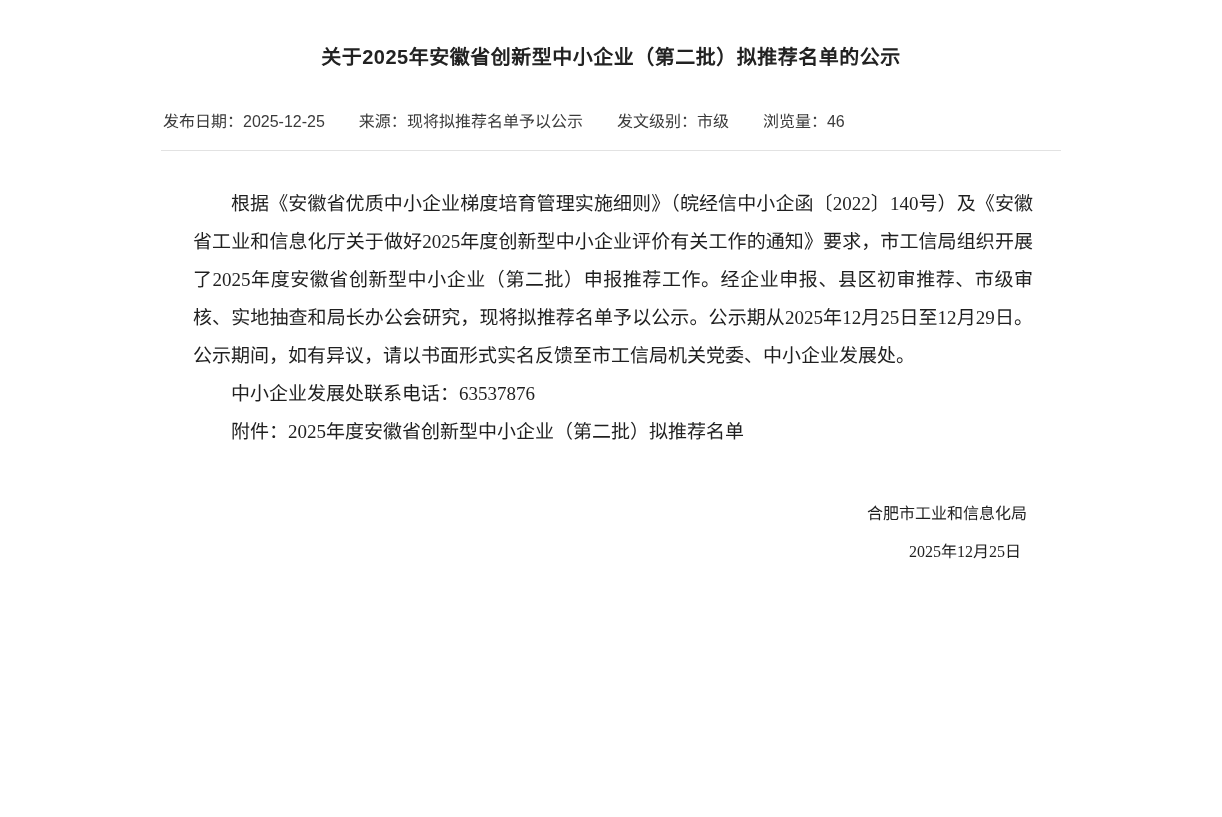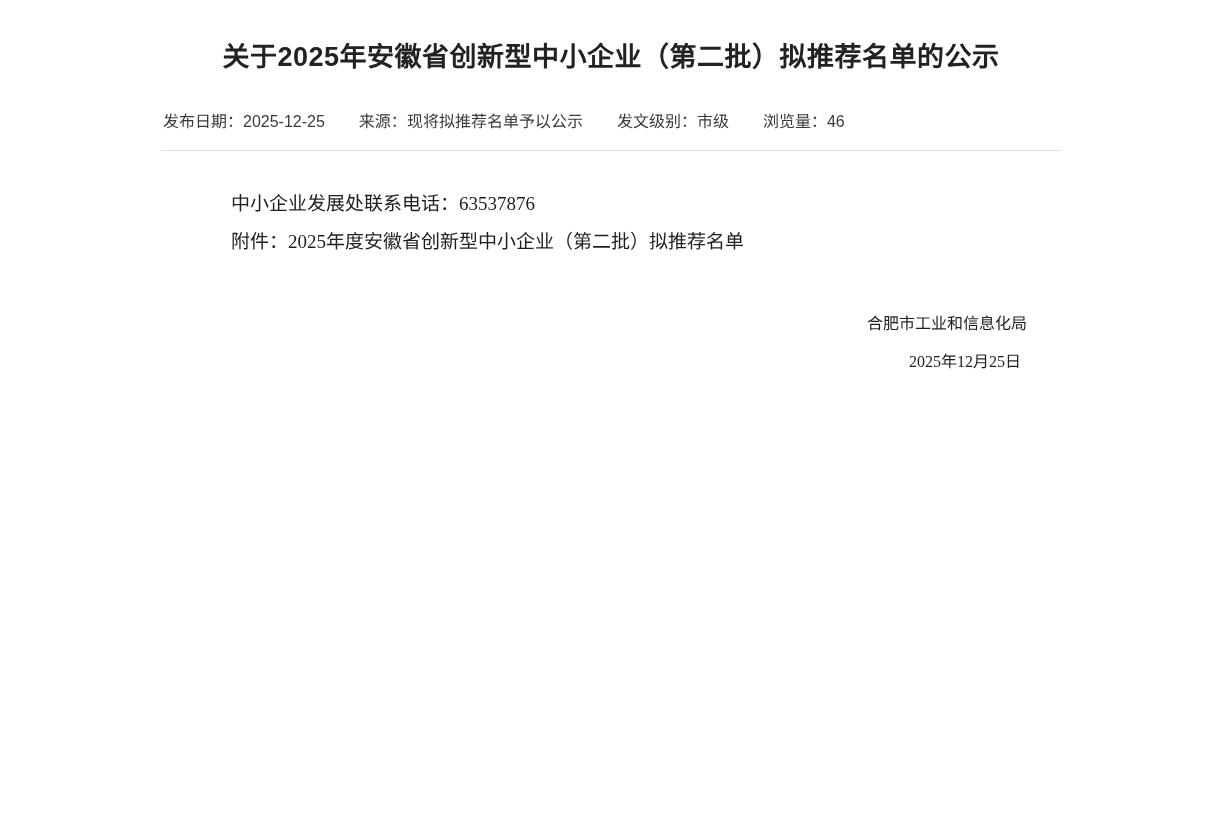--- a/index.html
+++ b/index.html
@@ -20,21 +20,21 @@
     height: 817px;
     box-sizing: border-box;
     position: relative;
   }
   .content-wrap {
     width: 900px;
     margin: 0 auto;
     padding-top: 36px;
   }
   .doc-title {
-    font-size: 27px;
+    font-size: 20px;
     font-weight: bold;
     line-height: 42px;
     text-align: center;
     color: #222222;
     letter-spacing: 0.5px;
     margin: 0 auto;
     width: 820px;
   }
   .meta-bar {
     margin-top: 30px;
@@ -115,20 +115,21 @@
       </span>
       <span class="meta-item">
         <span class="meta-label">发文级别：</span><span class="meta-value">市级</span>
       </span>
       <span class="meta-item">
         <span class="meta-label">浏览量：</span><span class="meta-value">46</span>
       </span>
     </div>
 
     <div class="article">
+      <p class="para-indent">根据《安徽省优质中小企业梯度培育管理实施细则》（皖经信中小企函〔2022〕140号）及《安徽省工业和信息化厅关于做好2025年度创新型中小企业评价有关工作的通知》要求，市工信局组织开展了2025年度安徽省创新型中小企业（第二批）申报推荐工作。经企业申报、县区初审推荐、市级审核、实地抽查和局长办公会研究，现将拟推荐名单予以公示。公示期从2025年12月25日至12月29日。公示期间，如有异议，请以书面形式实名反馈至市工信局机关党委、中小企业发展处。</p>
       <p class="contact-line">中小企业发展处联系电话：63537876</p>
       <p class="attachment">附件：2025年度安徽省创新型中小企业（第二批）拟推荐名单</p>
     </div>
 
     <div class="signature">
       <span class="sig-line">合肥市工业和信息化局</span>
       <span class="sig-date">2025年12月25日</span>
     </div>
 
   </div>

